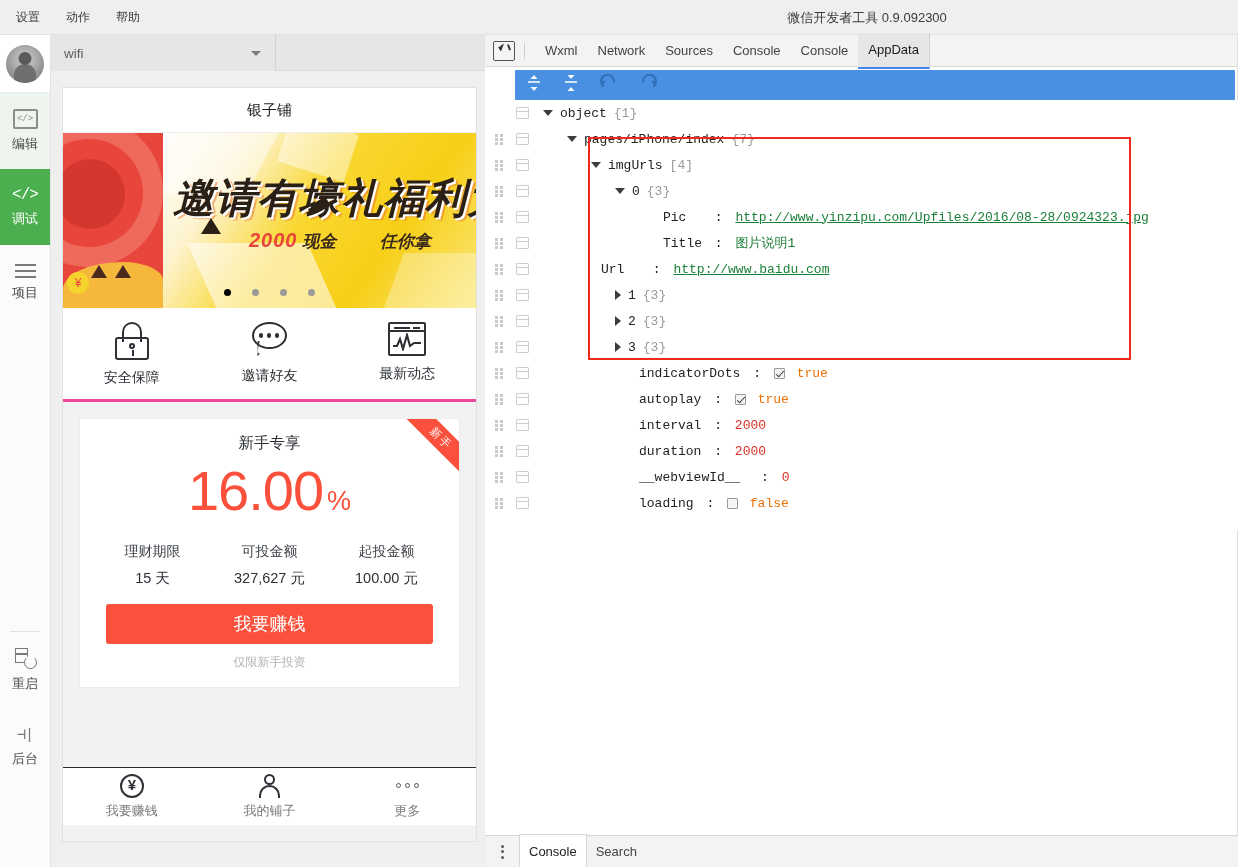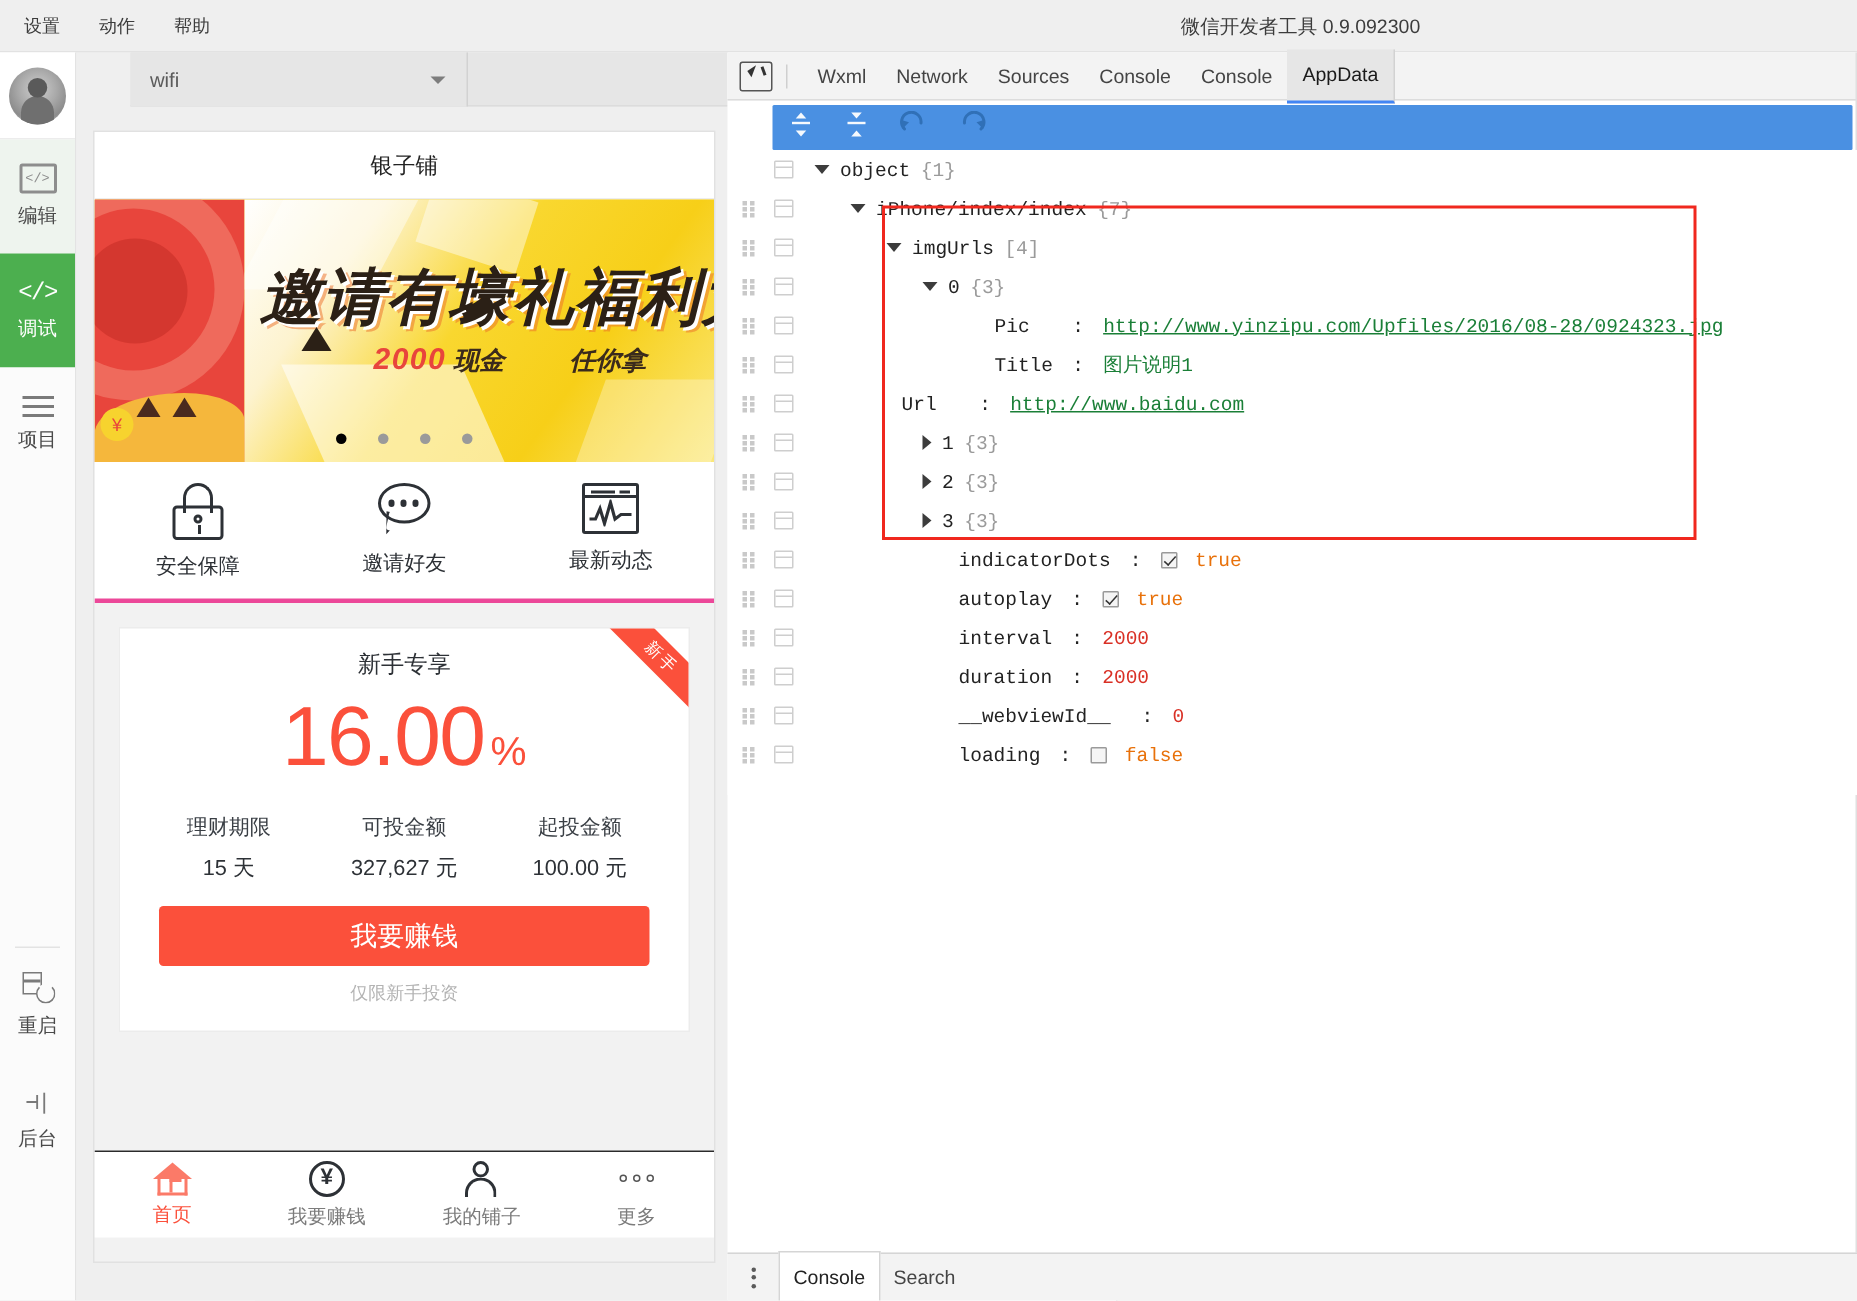--- a/index.html
+++ b/index.html
@@ -68,21 +68,21 @@
   .ico-restart .sq { position: absolute; left: 2px; top: 1px; width: 13px; height: 15px; border: 1.7px solid #7a7a7a; }
   .ico-restart .sq::after { content:""; position:absolute; left:0; top:4px; width:100%; height:1.7px; background:#7a7a7a; }
   .ico-restart .arc {
     position: absolute; right: 0; bottom: 0; width: 13px; height: 13px;
     border: 1.7px solid #7a7a7a; border-radius: 50%; border-top-color: transparent; background: #fbfbfb;
   }
   .ico-bg { font-size: 15px; color: #7a7a7a; font-family: "Liberation Mono", monospace; letter-spacing: -1px; }
 
   
   .sim-col { position: absolute; left: 51px; top: 35px; width: 434px; height: 832px; background: #efefef; }
-  .sim-toolbar { height: 36px; display: flex; border-bottom: 1px solid #dcdcdc; background: #e6e6e6; margin-left: 36px; }
+  .sim-toolbar { height: 36px; display: flex; border-bottom: 1px solid #dcdcdc; background: #e6e6e6; }
   .sel {
     position: relative; height: 36px; display: flex; align-items: center;
     font-size: 13.5px; color: #5b5b5b; padding-left: 13px; background: #e6e6e6;
     border-right: 1px solid #d2d2d2; cursor: default;
   }
   .sel.dev { width: 209px; }
   .sel.net { width: 225px; }
   .caret-dn {
     position: absolute; right: 14px; top: 50%; margin-top: -2px;
     width: 0; height: 0; border-left: 5px solid transparent; border-right: 5px solid transparent;
@@ -414,27 +414,20 @@
                 <div class="k">起投金额</div>
                 <div class="v">100.00 元</div>
               </div>
             </div>
             <div class="cta">我要赚钱</div>
             <div class="card-note">仅限新手投资</div>
           </div>
         </div>
 
         <div class="tabbar">
-          <div class="tab active">
-            <span class="ico-home">
-                <i class="roof"></i>
-                <i class="walls"></i>
-              </span>
-            <span class="tlbl">首页</span>
-          </div>
           <div class="tab">
             <span class="ico-yen">
                 <span>¥</span>
               </span>
             <span class="tlbl">我要赚钱</span>
           </div>
           <div class="tab">
             <span class="ico-person">
                 <i class="h"></i>
                 <i class="b"></i>
@@ -509,21 +502,21 @@
           <div class="trow">
             <span class="gutter-dots">
               <i style="left: 0px; top: 0px;"></i>
               <i style="left: 5px; top: 0px;"></i>
               <i style="left: 0px; top: 4px;"></i>
               <i style="left: 5px; top: 4px;"></i>
               <i style="left: 0px; top: 8px;"></i>
               <i style="left: 5px; top: 8px;"></i>
             </span>
             <span class="gutter-win"></span>
-            <span class="mono" style="margin-left: 82px; display: flex; align-items: center; white-space: pre;"><span class="tri-d"></span><span class="k-name">iPhone/index/index</span><span class="k-count">{7}</span></span>
+            <span class="mono" style="margin-left: 82px; display: flex; align-items: center; white-space: pre;"><span class="tri-d"></span><span class="k-name">pages/iPhone/index</span><span class="k-count">{7}</span></span>
           </div>
           <div class="trow">
             <span class="gutter-dots">
               <i style="left: 0px; top: 0px;"></i>
               <i style="left: 5px; top: 0px;"></i>
               <i style="left: 0px; top: 4px;"></i>
               <i style="left: 5px; top: 4px;"></i>
               <i style="left: 0px; top: 8px;"></i>
               <i style="left: 5px; top: 8px;"></i>
             </span>

